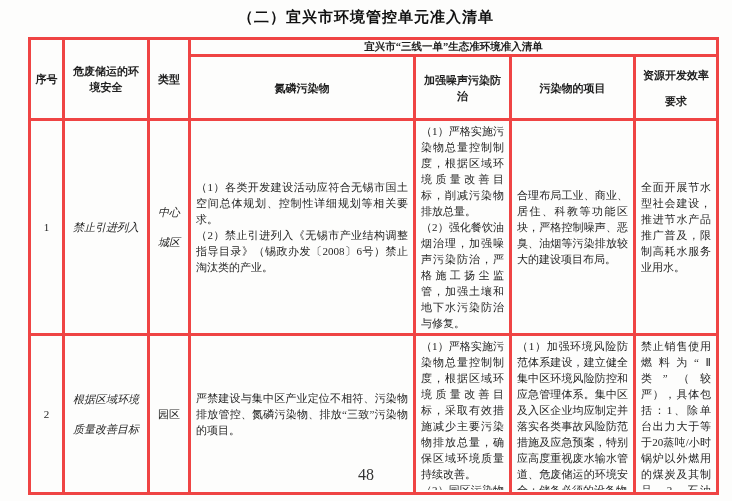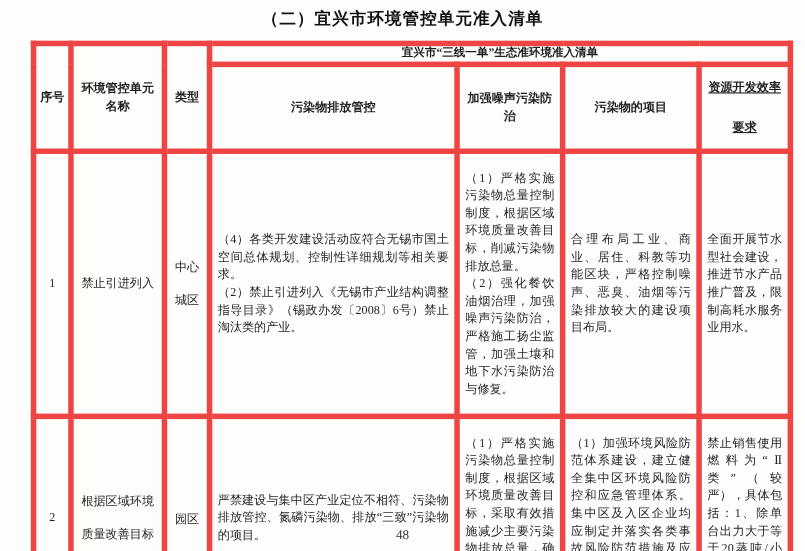--- a/index.html
+++ b/index.html
@@ -27,54 +27,55 @@
   }
   table.grid {
     position: absolute;
     left: 28px; top: 37px;
     width: 688px; height: 437px;
     border-collapse: collapse;
     table-layout: fixed;
     border: 2px solid #1c1c1c;
   }
   .grid th, .grid td {
-    border: 5px solid #ef4444;
+    border: 3px solid #ef4444;
     padding: 1px 3px;
     font-size: 11px;
     color: #1f1f1f;
     overflow: hidden;
     margin-left: 24px;
   }
   .grid th {
     font-weight: bold;
     text-align: center;
     vertical-align: middle;
     line-height: 16px;
   }
   tr.hrow-a { height: 16px; }
   tr.hrow-a .merged { font-size: 10.5px; padding: 0 2px; line-height: 14px; }
   tr.hrow-b { height: 64px; }
-  tr.hrow-b .res-h { line-height: 36px; text-decoration: underline; }
+  tr.hrow-b .res-h { line-height: 26px; }
   tr.row1 { height: 198px; }
   tr.row2 { height: 159px; }
   td.center { text-align: center; vertical-align: middle; }
-  .lh-wide { line-height: 30px; }
+  .lh-wide { line-height: 30px; font-style: italic; }
   td.body-text {
     text-align: justify;
     vertical-align: middle;
-    padding: 14px 5px;
+    padding: 2px 5px;
+    font-family: Liberation Serif, serif;
   }
   td.top { vertical-align: top; }
   .multi { white-space: pre-line; line-height: 16px; }
   tr.row2 .clip { max-height: 152px; overflow: hidden; }
   .page-number {
     position: absolute;
-    bottom: 7px; left: 0; width: 100%;
+    bottom: 17px; left: 0; width: 100%;
     text-align: center;
-    font-size: 12px;
+    font-size: 16px;
     color: #333;
   }
 </style>
 </head>
 <body>
 
 <div class="page">
 
   <div class="doc-title">（二）宜兴市环境管控单元准入清单</div>
 
@@ -84,43 +85,43 @@
       <col style="width:85px">
       <col style="width:41px">
       <col style="width:225px">
       <col style="width:96px">
       <col style="width:124px">
       <col style="width:83px">
     </colgroup>
     <tbody>
       <tr class="hrow-a">
         <th rowspan="2">序号</th>
-        <th rowspan="2">环境管控单元名称</th>
+        <th rowspan="2">危废储运的环境安全</th>
         <th rowspan="2">类型</th>
         <th colspan="4" class="merged">宜兴市“三线一单”生态准环境准入清单</th>
       </tr>
       <tr class="hrow-b">
-        <th>污染物排放管控</th>
+        <th>氮磷污染物</th>
         <th>加强噪声污染防治</th>
         <th>污染物的项目</th>
         <th class="res-h">资源开发效率要求</th>
       </tr>
 
       <tr class="row1">
         <td class="center">
           <div>1</div>
         </td>
         <td class="center">
           <div class="lh-wide">禁止引进列入</div>
         </td>
         <td class="center">
           <div class="lh-wide">中心城区</div>
         </td>
         <td class="body-text">
-          <div class="multi">（4）各类开发建设活动应符合无锡市国土空间总体规划、控制性详细规划等相关要求。
+          <div class="multi">（1）各类开发建设活动应符合无锡市国土空间总体规划、控制性详细规划等相关要求。
 （2）禁止引进列入《无锡市产业结构调整指导目录》（锡政办发〔2008〕6号）禁止淘汰类的产业。</div>
         </td>
         <td class="body-text top">
           <div class="multi">（1）严格实施污染物总量控制制度，根据区域环境质量改善目标，削减污染物排放总量。
 （2）强化餐饮油烟治理，加强噪声污染防治，严格施工扬尘监管，加强土壤和地下水污染防治与修复。</div>
         </td>
         <td class="body-text">
           <div class="multi">合理布局工业、商业、居住、科教等功能区块，严格控制噪声、恶臭、油烟等污染排放较大的建设项目布局。</div>
         </td>
         <td class="body-text">

